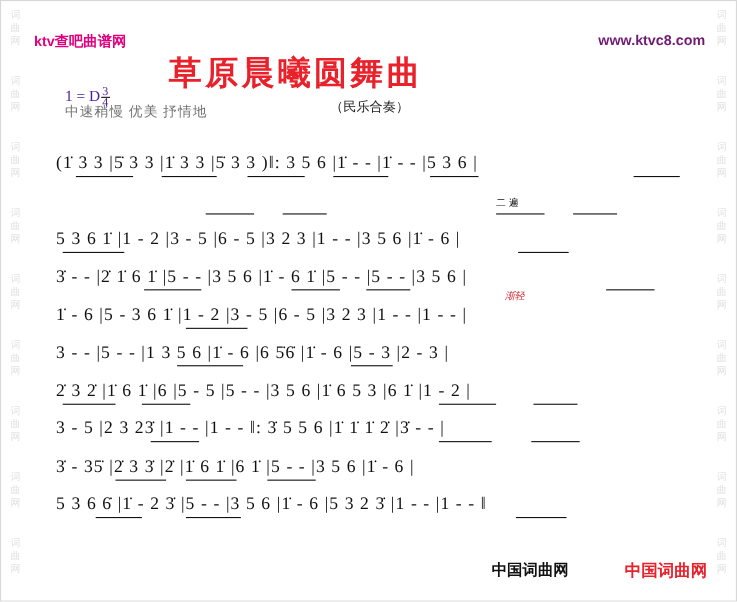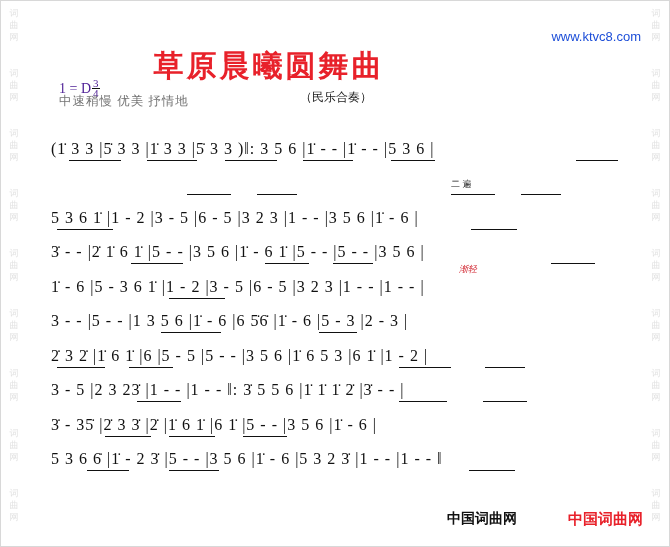--- a/index.html
+++ b/index.html
@@ -51,22 +51,22 @@
     font-weight: bold;
     color: #e2007f;
     white-space: nowrap;
   }
   .hdr-right {
     position: absolute;
     right: 28px;
     top: 28px;
     font-family: "Liberation Sans", sans-serif;
     font-size: 13px;
-    font-weight: normal;
-    color: #1d4ed8;
+    font-weight: bold;
+    color: #701a75;
     white-space: nowrap;
   }
   .title {
     position: absolute;
     top: 45px;
     left: 0;
     width: 536px;
     text-align: center;
     font-size: 30px;
     font-weight: bold;
@@ -260,20 +260,21 @@
         <span>曲</span>
         <span>网</span>
       </div>
     <div class="wm-block" style="top:486px;">
         <span>词</span>
         <span>曲</span>
         <span>网</span>
       </div>
   </div>
 
+  <div class="hdr-left">ktv查吧曲谱网</div>
   <div class="hdr-right">www.ktvc8.com</div>
 
   <div class="title">草原晨曦圆舞曲</div>
   <div class="subtitle">（民乐合奏）</div>
 
   <div class="keysig">
     <span>1 = D</span><span class="frac"><i class="num">3</i><i>4</i></span>
   </div>
 
   <div class="tempo">中速稍慢 优美 抒情地</div>

